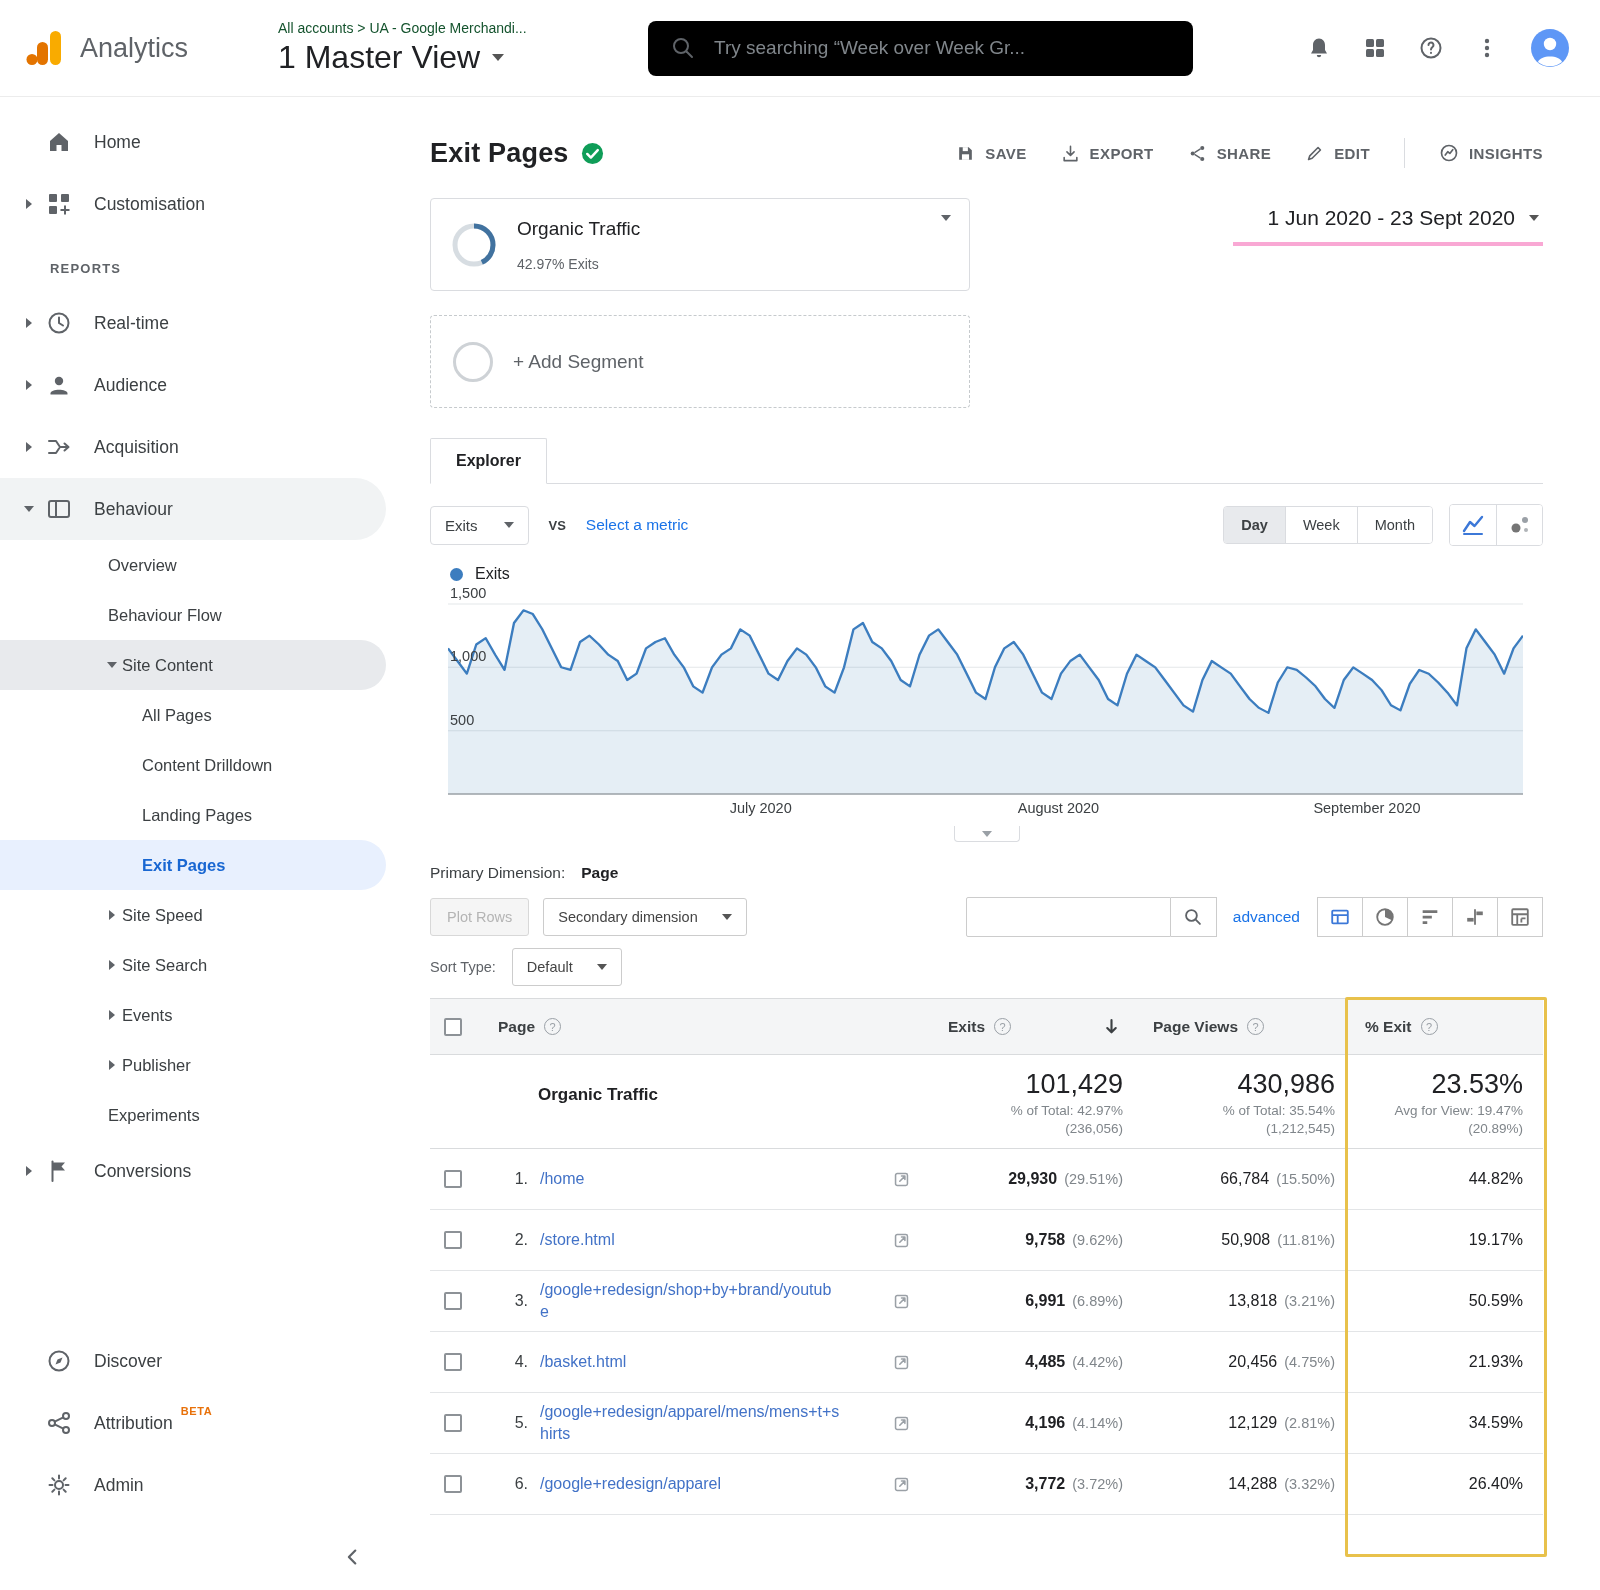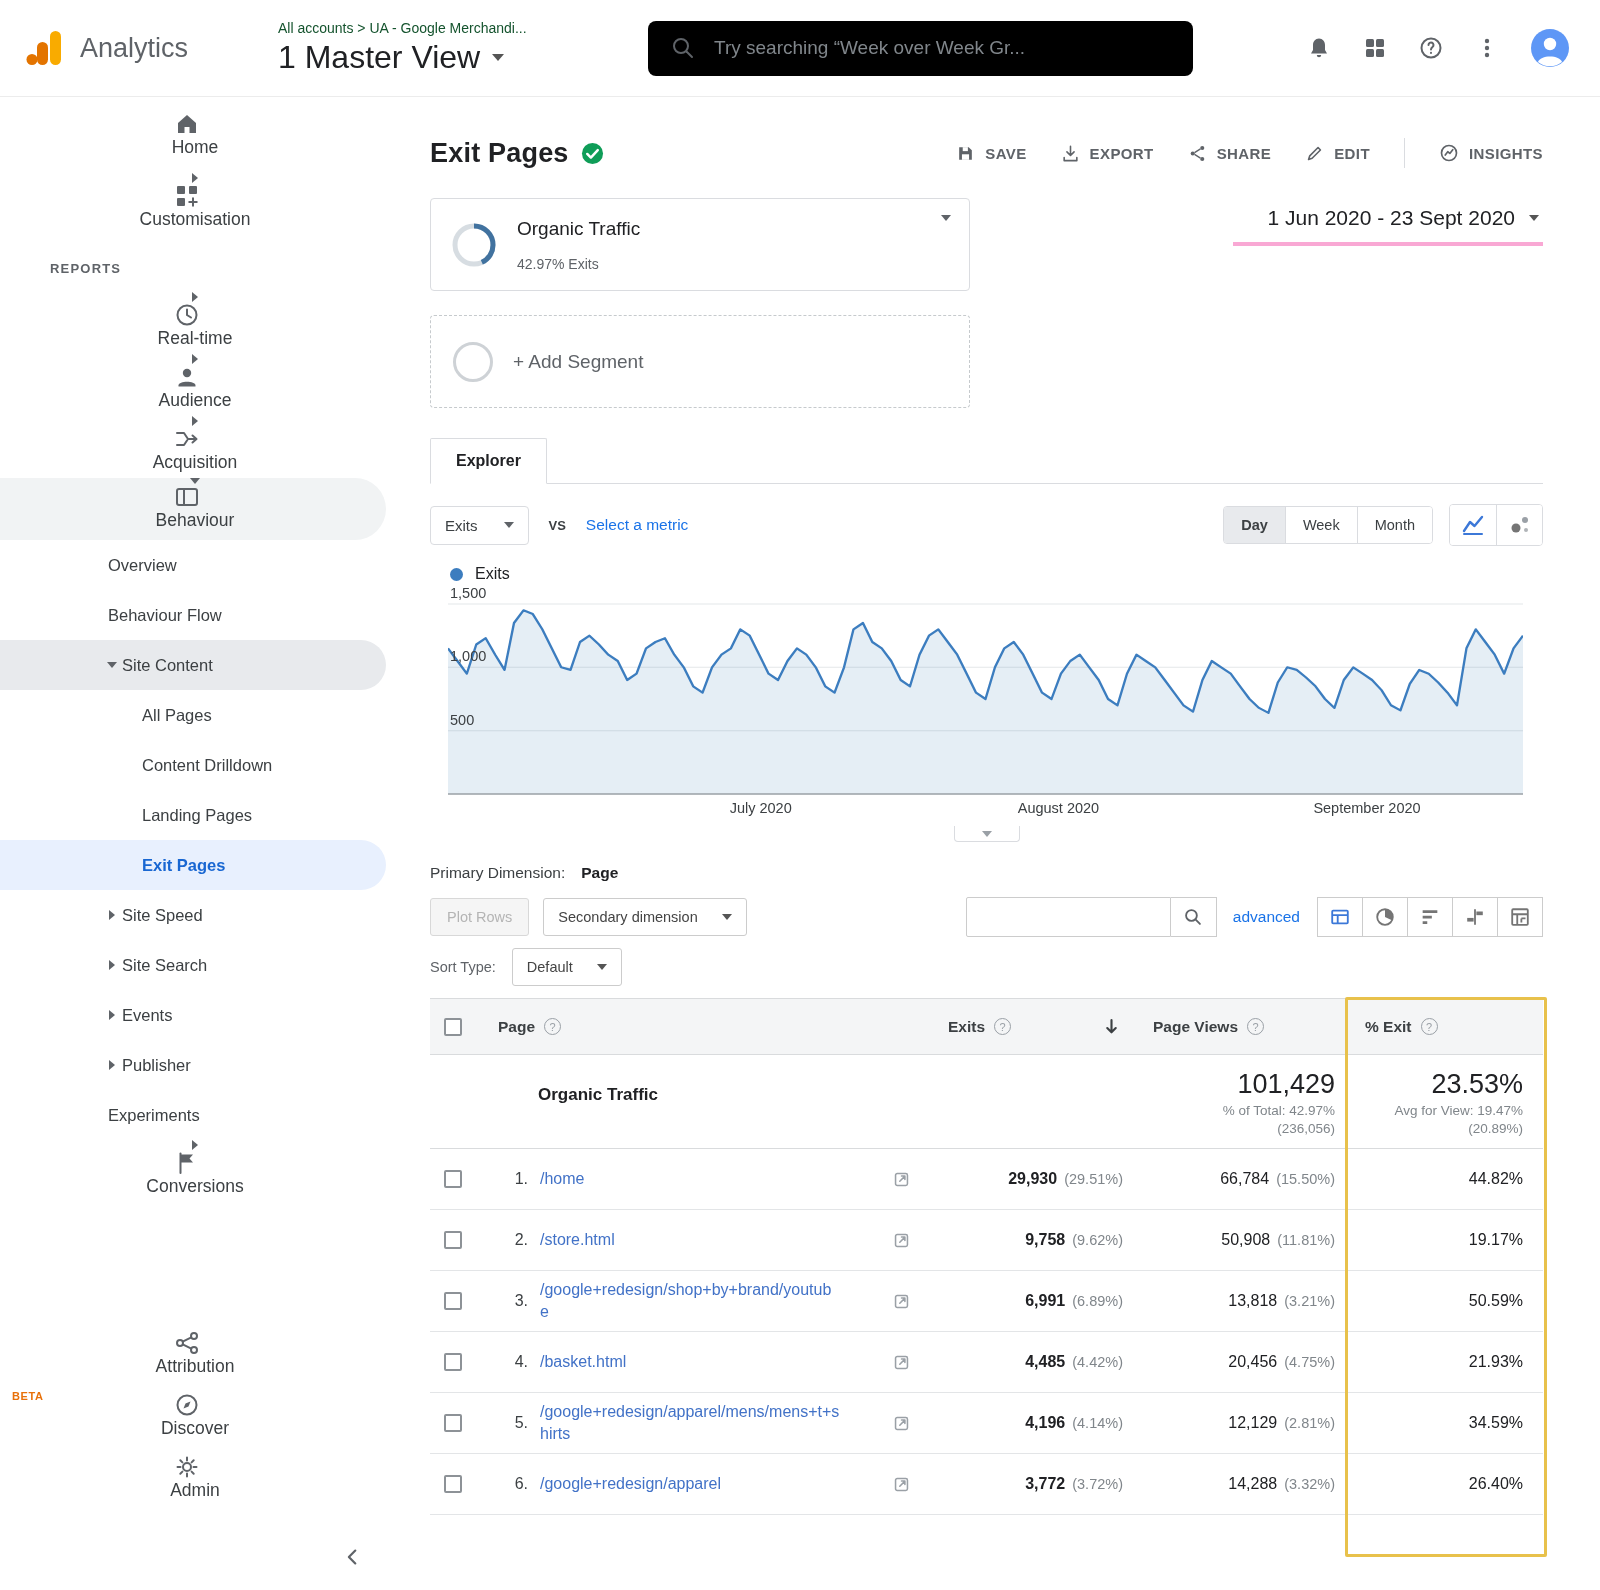--- a/index.html
+++ b/index.html
@@ -18,21 +18,21 @@
 .topbar-icons{margin-left:auto;display:flex;align-items:center;gap:30px;}
 .tb-icon{cursor:pointer;display:inline-flex;}
 .caret{width:0;height:0;border-left:5px solid transparent;border-right:5px solid transparent;border-top:6px solid #5f6368;display:inline-block;}
 .caret.big{border-left-width:6px;border-right-width:6px;border-top-width:7px;}
 .caret.dark{border-top-color:#555;}
 
 .body{display:flex;height:1493px;}
 
 .sidebar{width:400px;flex:0 0 400px;padding-top:14px;position:relative;height:100%;overflow:hidden;}
 .sb-item{display:flex;align-items:center;height:62px;font-size:17.5px;color:#3c4043;cursor:pointer;margin-right:14px;border-radius:0 31px 31px 0;}
-.sb-item.lvl0{padding-left:4px;flex-direction:column;}
+.sb-item.lvl0{padding-left:18px;}
 .sb-item.lvl1{height:50px;padding-left:108px;font-size:16.5px;}
 .sb-item.lvl2{height:50px;padding-left:142px;font-size:16.5px;}
 .sb-item .arrow{width:22px;display:inline-flex;justify-content:center;flex:0 0 auto;}
 .sb-item.lvl1 .arrow{width:20px;margin-left:-6px;}
 .arrow.right::before{content:"";width:0;height:0;border-top:5px solid transparent;border-bottom:5px solid transparent;border-left:6px solid #5f6368;}
 .arrow.down::before{content:"";width:0;height:0;border-left:5px solid transparent;border-right:5px solid transparent;border-top:6px solid #5f6368;}
 .arrow.none{visibility:hidden;}
 .sb-icon{width:26px;height:26px;margin:0 22px 0 6px;display:inline-flex;flex:0 0 auto;}
 .sb-item.expanded{background:#f1f3f4;}
 .sb-item.expanded2{background:#e8eaed;}
@@ -310,38 +310,38 @@
               <path d="M6.5 4.5 H19 L15.5 8.5 L19 12.5 H6.5 Z" fill="#5f6368"></path>
             </svg>
           </span>
           <span class="sb-label">Conversions</span>
         </div>
         <div class="sb-spacer"></div>
         <div class="sb-item lvl0">
           <span class="arrow none"></span>
           <span class="sb-icon">
             <svg width="26" height="26" viewBox="0 0 26 26" fill="none" stroke="#5f6368" stroke-width="2">
+              <circle cx="13" cy="13" r="9.5"></circle>
+              <path d="M16.5 9.5 L14.5 14.5 L9.5 16.5 L11.5 11.5 Z" fill="#5f6368" stroke="none"></path>
+            </svg>
+          </span>
+          <span class="sb-label">Discover</span>
+        </div>
+        <div class="sb-item lvl0">
+          <span class="arrow none"></span>
+          <span class="sb-icon">
+            <svg width="26" height="26" viewBox="0 0 26 26" fill="none" stroke="#5f6368" stroke-width="2">
               <circle cx="6" cy="13" r="3"></circle>
               <circle cx="20" cy="6" r="3"></circle>
               <circle cx="20" cy="20" r="3"></circle>
               <path d="M8.7 11.6 L17.3 7.4 M8.7 14.4 L17.3 18.6"></path>
             </svg>
           </span>
           <span class="sb-label">Attribution</span>
           <span class="sb-badge">BETA</span>
-        </div>
-        <div class="sb-item lvl0">
-          <span class="arrow none"></span>
-          <span class="sb-icon">
-            <svg width="26" height="26" viewBox="0 0 26 26" fill="none" stroke="#5f6368" stroke-width="2">
-              <circle cx="13" cy="13" r="9.5"></circle>
-              <path d="M16.5 9.5 L14.5 14.5 L9.5 16.5 L11.5 11.5 Z" fill="#5f6368" stroke="none"></path>
-            </svg>
-          </span>
-          <span class="sb-label">Discover</span>
         </div>
         <div class="sb-item lvl0">
           <span class="arrow none"></span>
           <span class="sb-icon">
             <svg width="26" height="26" viewBox="0 0 26 26" fill="none" stroke="#5f6368" stroke-width="2" stroke-linecap="round">
               <circle cx="13" cy="13" r="4"></circle>
               <path d="M13 3.5 V6.5 M13 19.5 V22.5 M3.5 13 H6.5 M19.5 13 H22.5 M6.3 6.3 L8.4 8.4 M17.6 17.6 L19.7 19.7 M6.3 19.7 L8.4 17.6 M17.6 8.4 L19.7 6.3"></path>
             </svg>
           </span>
           <span class="sb-label">Admin</span>
@@ -597,20 +597,25 @@
         </div>
 
         <div class="tsummary">
           <div class="col-check"></div>
           <div class="col-page sname">Organic Traffic</div>
           <div class="col-exits mcol">
             <span class="mbig">101,429</span>
             <span class="msub">% of Total: 42.97%</span>
             <span class="msub">(236,056)</span>
           </div>
+          <div class="col-views mcol">
+            <span class="mbig">430,986</span>
+            <span class="msub">% of Total: 35.54%</span>
+            <span class="msub">(1,212,545)</span>
+          </div>
           <div class="col-exit mcol">
             <span class="mbig">23.53%</span>
             <span class="msub">Avg for View: 19.47%</span>
             <span class="msub">(20.89%)</span>
           </div>
         </div>
 
         <div id="rows">
             <div class="trow">
               <div class="col-check">

